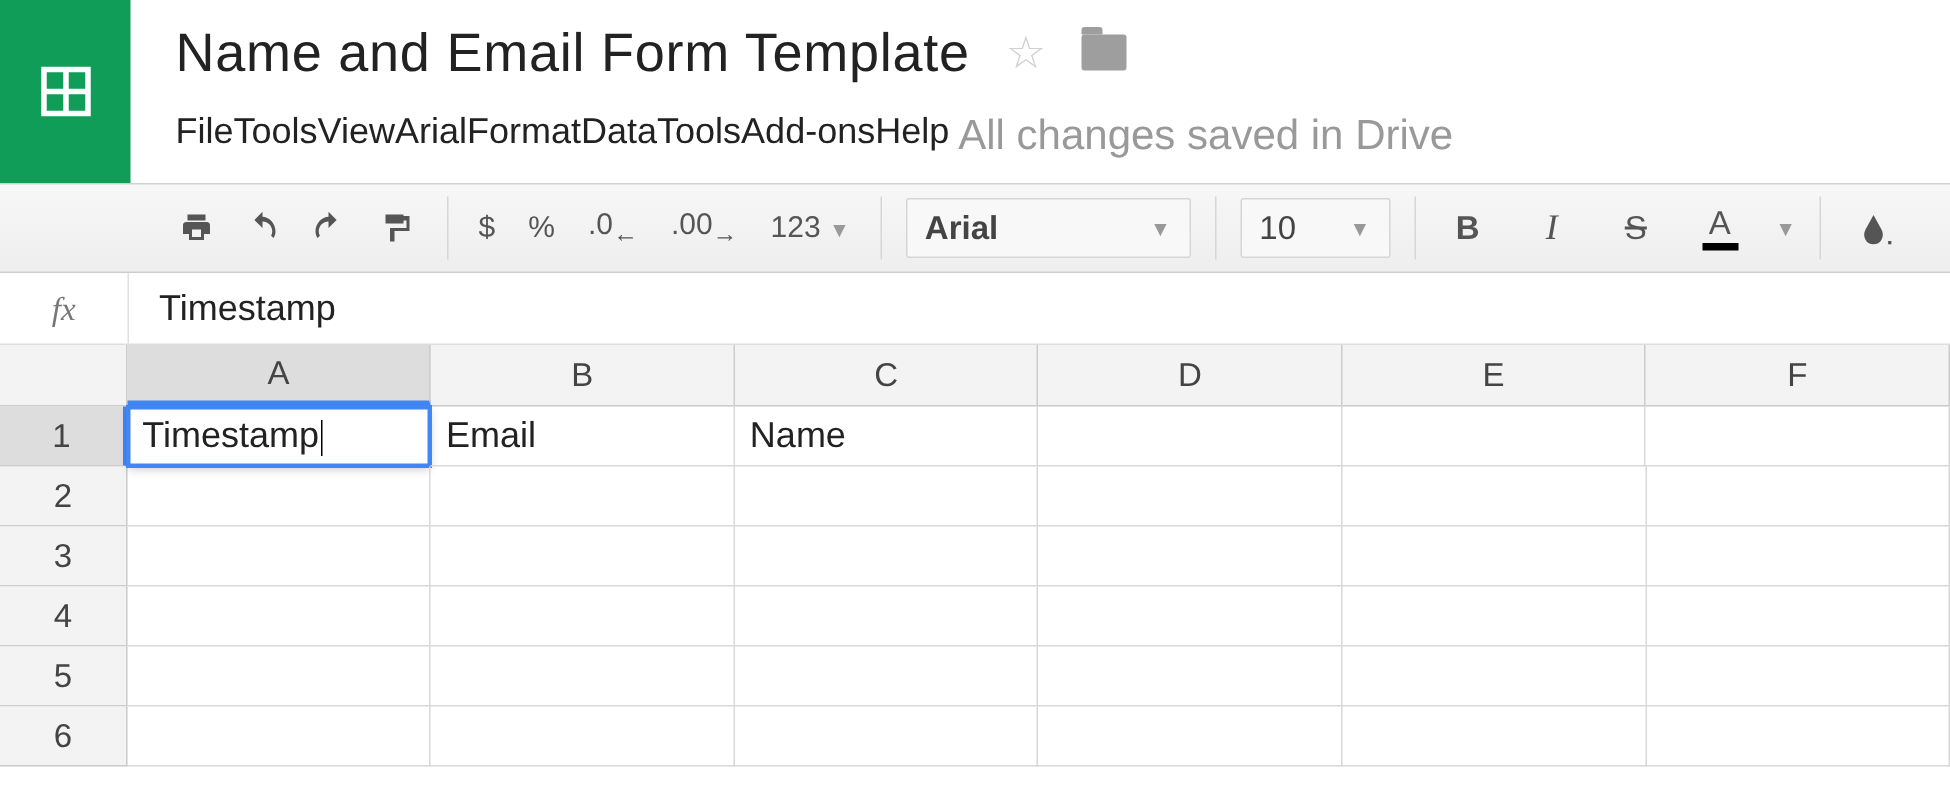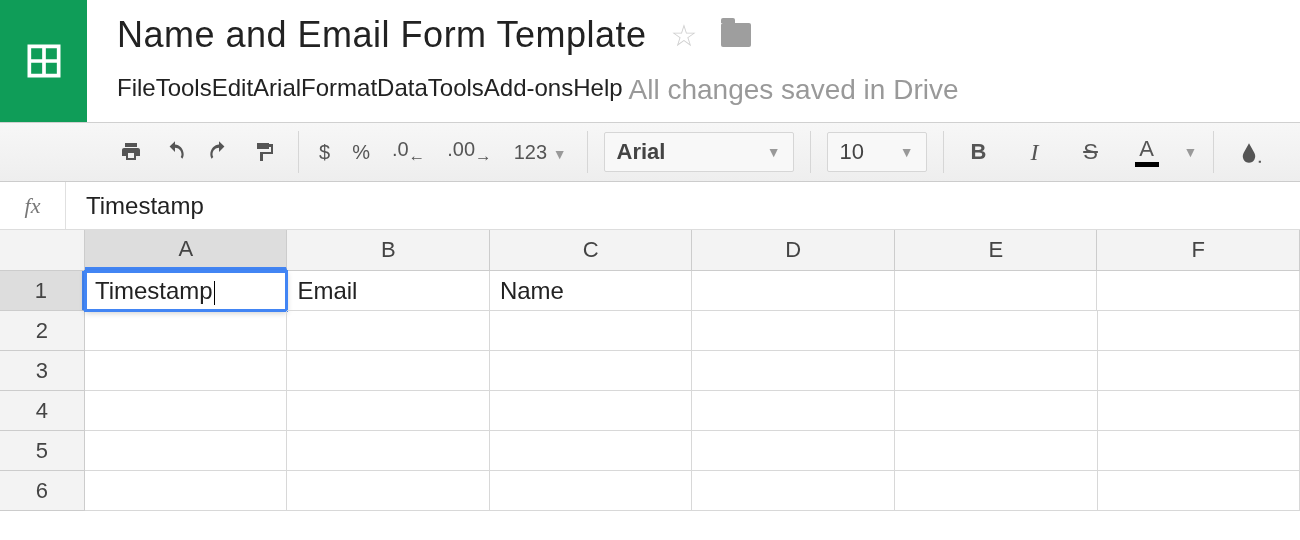--- a/index.html
+++ b/index.html
@@ -28,21 +28,21 @@
   .size-box { border:1px solid #d6d6d6; border-radius:2px; height:40px; width:100px; display:flex; align-items:center; padding: 0 12px; justify-content:space-between; cursor:pointer; background:#f8f8f8; }
   .dropdown-arrow { font-size:14px; color:#999; }
   .bold { font-weight:bold; }
   .italic { font-style:italic; font-family:serif; font-size:24px;}
   .strike { text-decoration: line-through; }
   .text-color { display:flex; flex-direction:column; align-items:center; line-height:1; }
   .text-color-bar { width:24px; height:5px; background:#000; margin-top:2px; }
 
   
   .formula-bar { height:48px; display:flex; align-items:center; border-bottom:1px solid #ddd; }
-  .fx-label { width:66px; text-align:center; font-style:italic; font-family:serif; color:#777; font-size:22px; border-right:1px solid #e0e0e0; height:100%; display:flex; align-items:center; justify-content:center;}
+  .fx-label { width:86px; text-align:center; font-style:italic; font-family:serif; color:#777; font-size:22px; border-right:1px solid #e0e0e0; height:100%; display:flex; align-items:center; justify-content:center;}
   .fx-value { padding-left: 20px; font-size:24px; }
 
   
   .sheet { display:flex; flex-direction:column; }
   .col-headers { display:flex; font-size:22px; color:#444; border-bottom:1px solid #ccc; background:#f3f3f3; }
   .corner { width:86px; height:40px; border-right:1px solid #ccc; background:#f3f3f3;}
   .col-head { width:205px; height:40px; display:flex; align-items:center; justify-content:center; border-right:1px solid #ccc; cursor:pointer;}
   .col-head.selected { background:#dddddd; border-bottom:3px solid #4285f4; }
 
   .row { display:flex; }
@@ -69,21 +69,21 @@
   </div>
   <div class="title-area">
     <div class="title-row">
       <span class="doc-title">Name and Email Form Template</span>
       <span class="star">☆</span>
       <span class="folder-icon"></span>
     </div>
     <div class="menubar">
       <span>File</span>
       <span>Tools</span>
-      <span>Edit</span>
+      <span>View</span>
       <span>Arial</span>
       <span>Format</span>
       <span>Data</span>
       <span>Tools</span>
       <span>Add-ons</span>
       <span>Help</span>
       <span class="save-status">All changes saved in Drive</span>
     </div>
   </div>
 </div>

